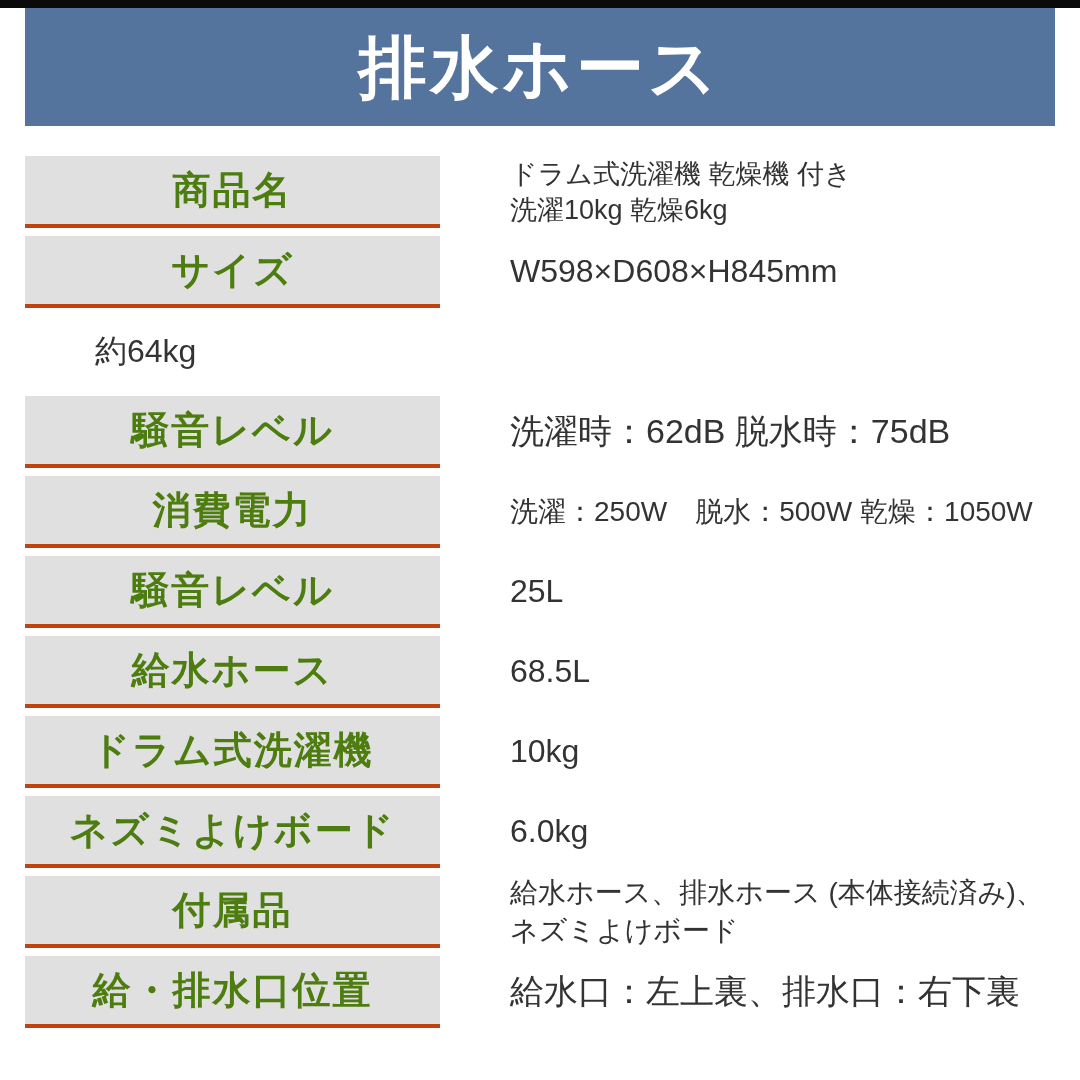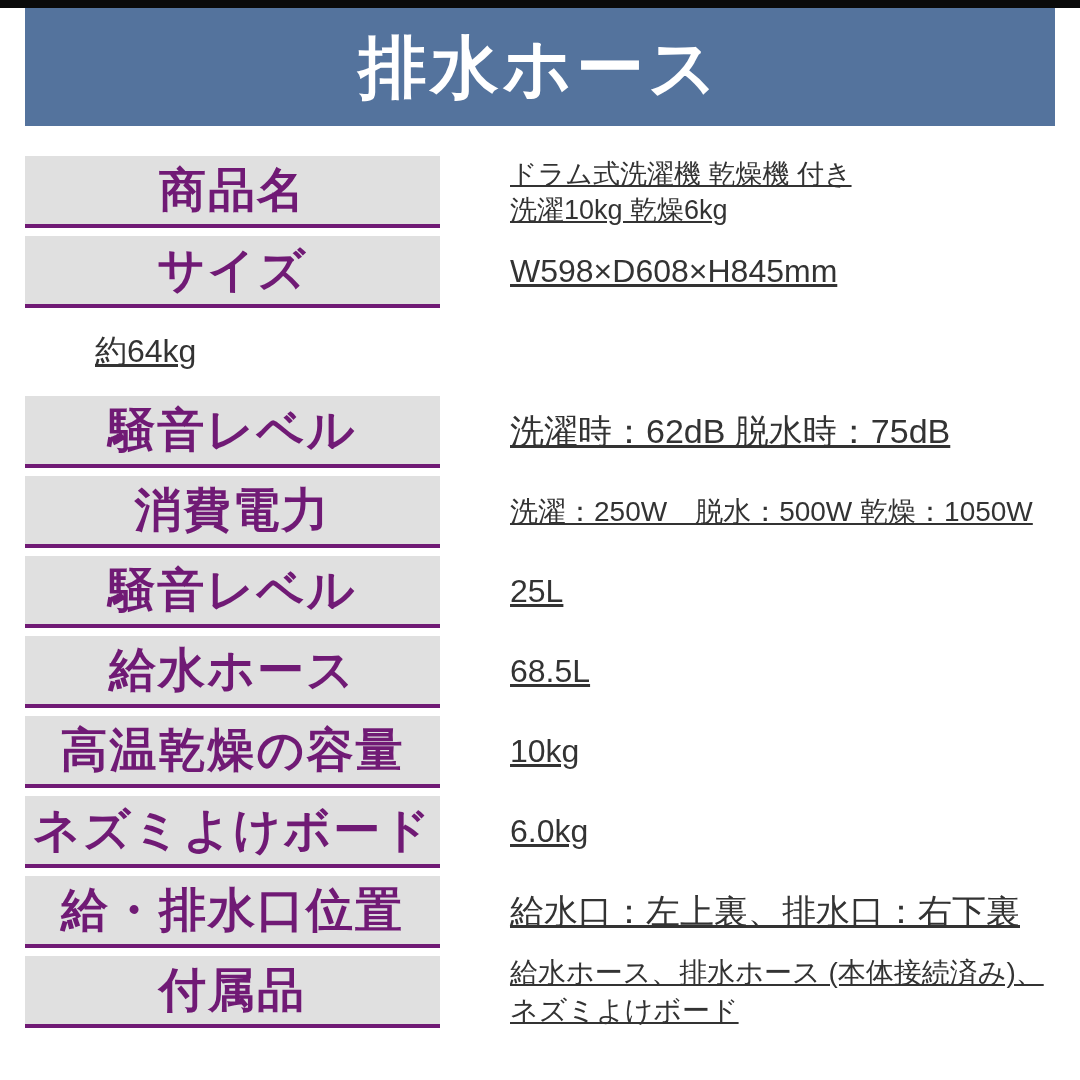--- a/index.html
+++ b/index.html
@@ -51,37 +51,36 @@
     display: flex;
     align-items: stretch;
     margin-bottom: 8px;
     height: 72px;
   }
   .row-label {
     box-sizing: border-box;
     width: 415px;
     flex: 0 0 415px;
     background: #e0e0e0;
-    border-bottom: 4px solid #701a75;
+    border-bottom: 4px solid #c2410c;
     display: flex;
     align-items: center;
     justify-content: center;
     font-weight: bold;
-    font-size: 47px;
+    font-size: 38px;
     letter-spacing: 2px;
-    color: #701a75;
+    color: #4d7c0f;
   }
   .row-value {
     margin-left: 70px;
     display: flex;
     flex-direction: column;
     justify-content: center;
     color: #333333;
     white-space: nowrap;
-    text-decoration: underline;
   }
   .row-value .vline { line-height: 1.35; }
   .val-sm { font-size: 27px; }
   .val-md { font-size: 28px; justify-content: center; }
   .val-lg { font-size: 34px; }
   .val-xl { font-size: 32px; }
 </style>
 </head>
 <body>
 
@@ -127,38 +126,38 @@
           <div class="vline">25L</div>
         </div>
       </div>
       <div class="row">
         <div class="row-label">給水ホース</div>
         <div class="row-value val-xl">
           <div class="vline">68.5L</div>
         </div>
       </div>
       <div class="row">
-        <div class="row-label">高温乾燥の容量</div>
+        <div class="row-label">ドラム式洗濯機</div>
         <div class="row-value val-xl">
           <div class="vline">10kg</div>
         </div>
       </div>
       <div class="row">
         <div class="row-label">ネズミよけボード</div>
         <div class="row-value val-xl">
           <div class="vline">6.0kg</div>
         </div>
       </div>
       <div class="row">
-        <div class="row-label">給・排水口位置</div>
-        <div class="row-value val-lg">
-          <div class="vline">給水口：左上裏、排水口：右下裏</div>
-        </div>
-      </div>
-      <div class="row">
         <div class="row-label">付属品</div>
         <div class="row-value val-md">
           <div class="vline">給水ホース、排水ホース (本体接続済み)、</div>
           <div class="vline">ネズミよけボード</div>
         </div>
       </div>
+      <div class="row">
+        <div class="row-label">給・排水口位置</div>
+        <div class="row-value val-lg">
+          <div class="vline">給水口：左上裏、排水口：右下裏</div>
+        </div>
+      </div>
     </div>
 </div>
 
 </body></html>

